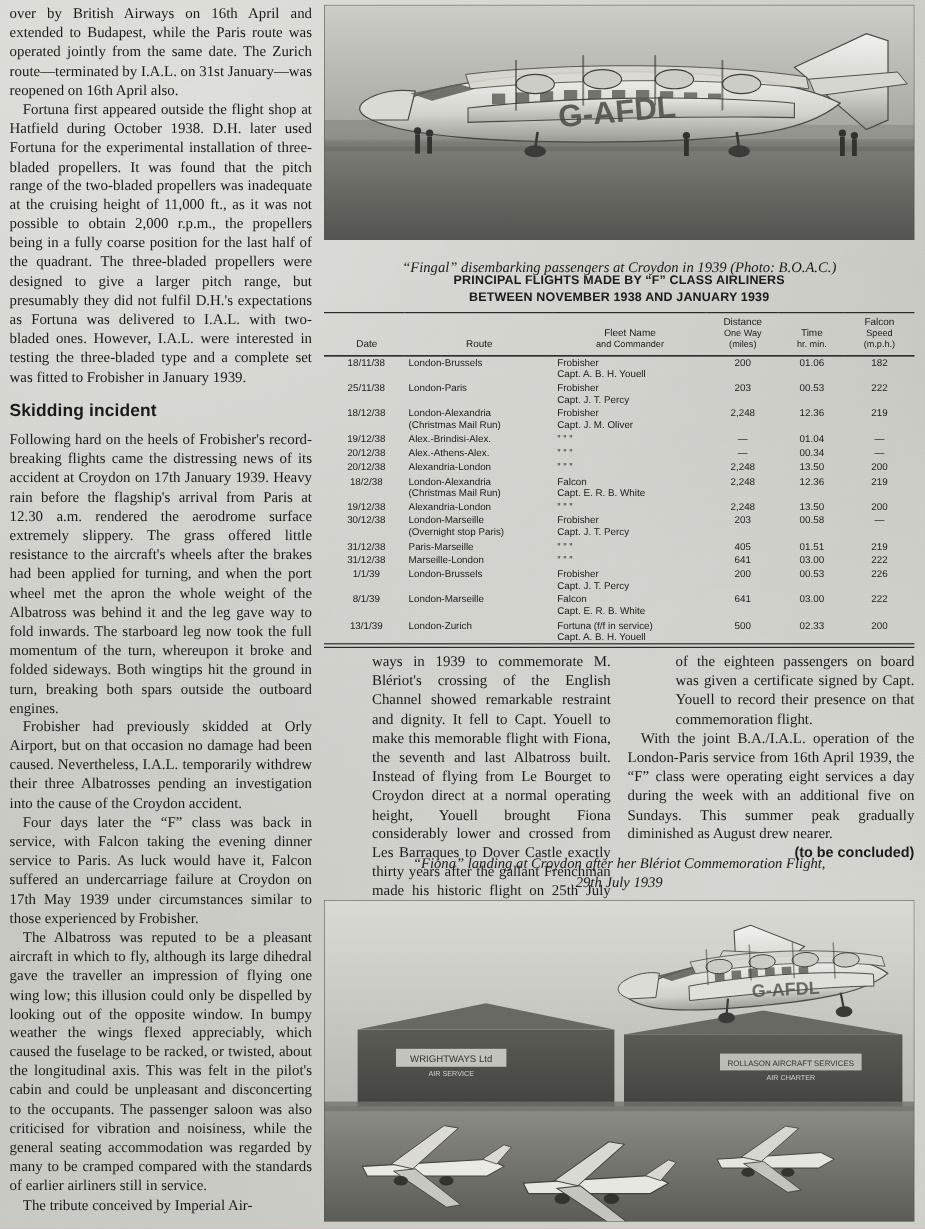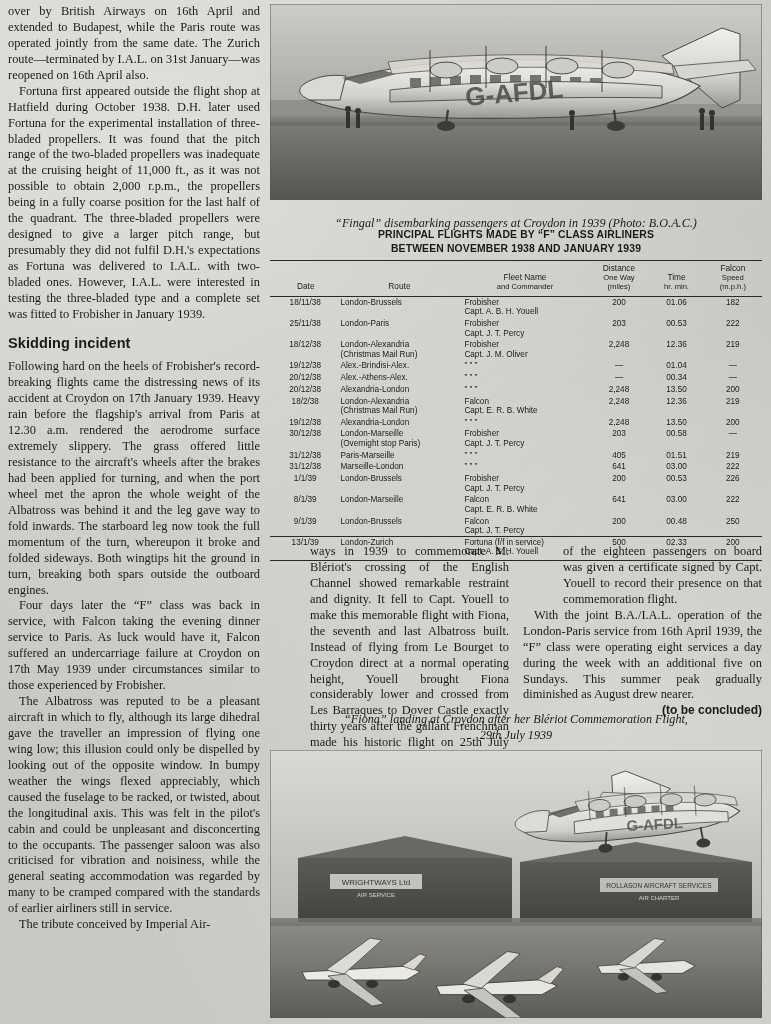--- a/index.html
+++ b/index.html
@@ -178,20 +178,21 @@
 <body>
 
 <div class="page">
   <div class="paper"></div>
 
   <div class="col-left">
     <p class="first">over by British Airways on 16th April and extended to Budapest, while the Paris route was operated jointly from the same date. The Zurich route—terminated by I.A.L. on 31st January—was reopened on 16th April also.</p>
     <p>Fortuna first appeared outside the flight shop at Hatfield during October 1938. D.H. later used Fortuna for the experimental installation of three-bladed propellers. It was found that the pitch range of the two-bladed propellers was inadequate at the cruising height of 11,000 ft., as it was not possible to obtain 2,000 r.p.m., the propellers being in a fully coarse position for the last half of the quadrant. The three-bladed propellers were designed to give a larger pitch range, but presumably they did not fulfil D.H.'s expectations as Fortuna was delivered to I.A.L. with two-bladed ones. However, I.A.L. were interested in testing the three-bladed type and a complete set was fitted to Frobisher in January 1939.</p>
     <h2 class="subhead">Skidding incident</h2>
     <p class="first">Following hard on the heels of Frobisher's record-breaking flights came the distressing news of its accident at Croydon on 17th January 1939. Heavy rain before the flagship's arrival from Paris at 12.30 a.m. rendered the aerodrome surface extremely slippery. The grass offered little resistance to the aircraft's wheels after the brakes had been applied for turning, and when the port wheel met the apron the whole weight of the Albatross was behind it and the leg gave way to fold inwards. The starboard leg now took the full momentum of the turn, whereupon it broke and folded sideways. Both wingtips hit the ground in turn, breaking both spars outside the outboard engines.</p>
+    <p>Frobisher had previously skidded at Orly Airport, but on that occasion no damage had been caused. Nevertheless, I.A.L. temporarily withdrew their three Albatrosses pending an investigation into the cause of the Croydon accident.</p>
     <p>Four days later the “F” class was back in service, with Falcon taking the evening dinner service to Paris. As luck would have it, Falcon suffered an undercarriage failure at Croydon on 17th May 1939 under circumstances similar to those experienced by Frobisher.</p>
     <p>The Albatross was reputed to be a pleasant aircraft in which to fly, although its large dihedral gave the traveller an impression of flying one wing low; this illusion could only be dispelled by looking out of the opposite window. In bumpy weather the wings flexed appreciably, which caused the fuselage to be racked, or twisted, about the longitudinal axis. This was felt in the pilot's cabin and could be unpleasant and disconcerting to the occupants. The passenger saloon was also criticised for vibration and noisiness, while the general seating accommodation was regarded by many to be cramped compared with the standards of earlier airliners still in service.</p>
     <p>The tribute conceived by Imperial Air-</p>
   </div>
 
   <div class="photo-top">
     <svg class="ph-svg" viewBox="0 0 492 196" preserveAspectRatio="none">
       <defs>
         <linearGradient id="sky1" x1="0" y1="0" x2="0" y2="1">
           <stop offset="0%" stop-color="#cfcfca"></stop>
@@ -414,28 +415,20 @@
           </tr>
           <tr>
             <td class="c-date"><span>8/1/39</span></td>
             <td class="c-route"><span>London-Marseille</span></td>
             <td class="c-fleet"><span>Falcon</span><div>Capt. E. R. B. White</div></td>
             <td class="c-dist"><span>641</span></td>
             <td class="c-time"><span>03.00</span></td>
             <td class="c-speed"><span>222</span></td>
           </tr>
           <tr>
-            <td class="c-date"><span>9/1/39</span></td>
-            <td class="c-route"><span>London-Brussels</span></td>
-            <td class="c-fleet"><span>Falcon</span><div>Capt. J. T. Percy</div></td>
-            <td class="c-dist"><span>200</span></td>
-            <td class="c-time"><span>00.48</span></td>
-            <td class="c-speed"><span>250</span></td>
-          </tr>
-          <tr>
             <td class="c-date"><span>13/1/39</span></td>
             <td class="c-route"><span>London-Zurich</span></td>
             <td class="c-fleet"><span>Fortuna (f/f in service)</span><div>Capt. A. B. H. Youell</div></td>
             <td class="c-dist"><span>500</span></td>
             <td class="c-time"><span>02.33</span></td>
             <td class="c-speed"><span>200</span></td>
           </tr>
         </tbody>
     </table>
     <div class="tbl-foot-rule"></div>

